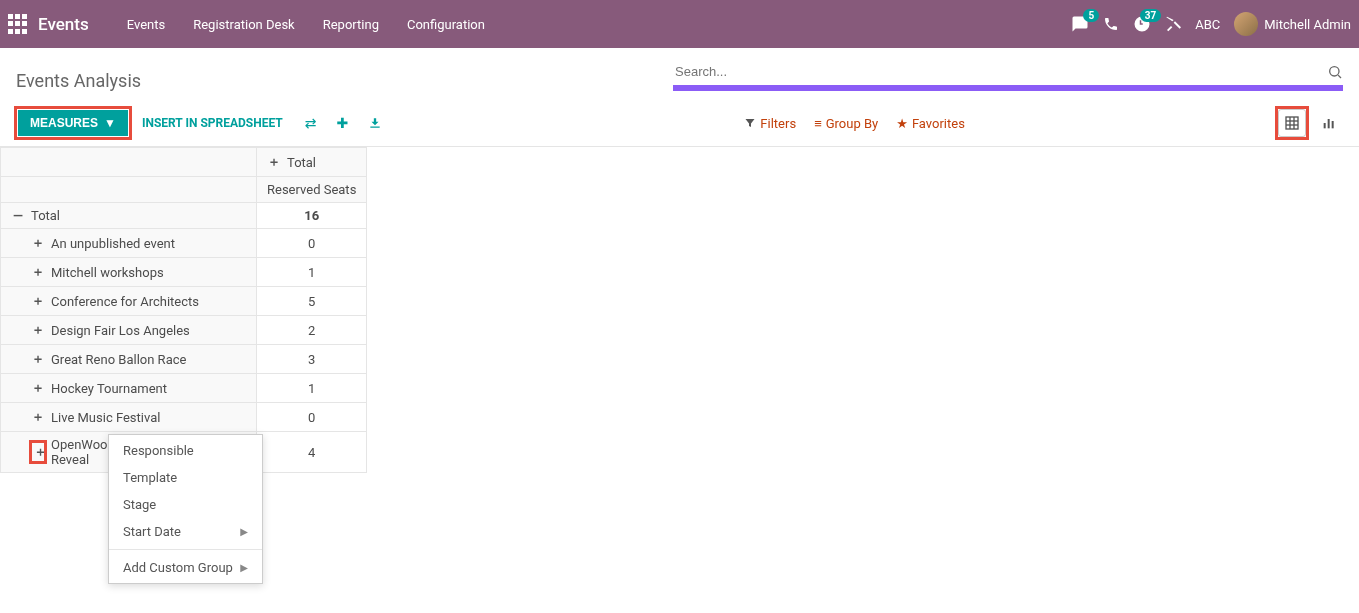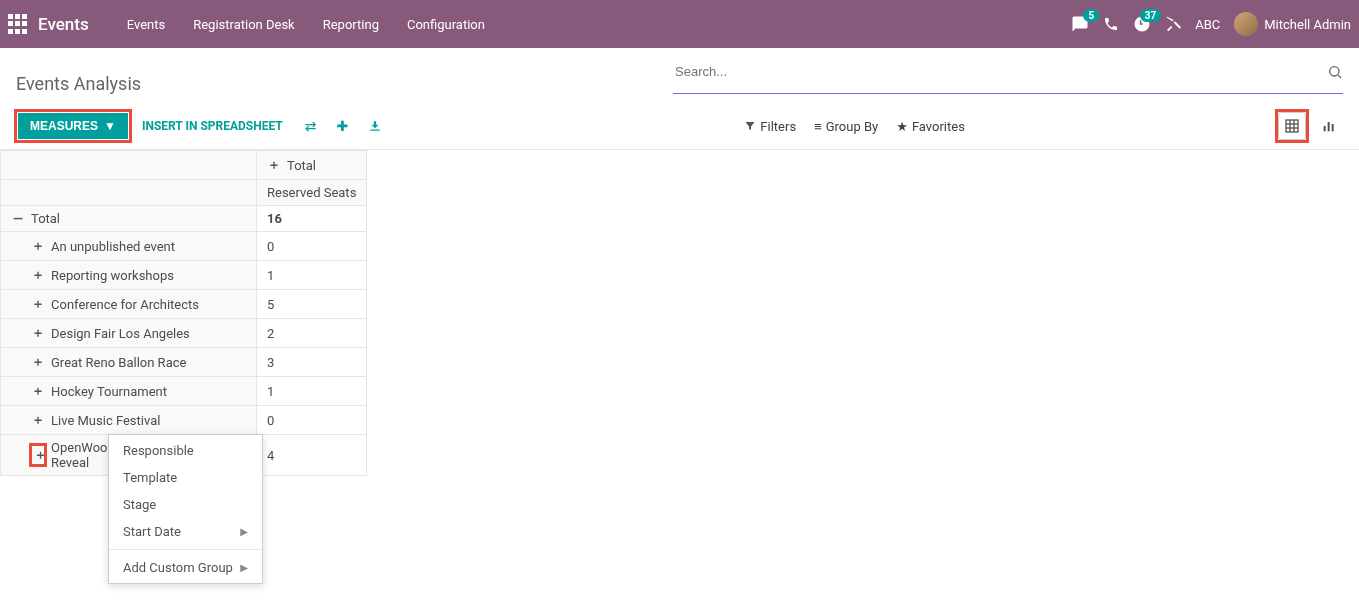--- a/index.html
+++ b/index.html
@@ -12,40 +12,40 @@
 .nav-item { padding: 0 14px; font-size: 13px; cursor: pointer; height: 36px; display: flex; align-items: center; }
 .topbar-right { margin-left: auto; display: flex; align-items: center; gap: 14px; }
 .badge { background: #00a09d; color: #fff; font-size: 10px; padding: 1px 5px; border-radius: 8px; font-weight: bold; }
 .msg-wrap { position: relative; display:flex; align-items:center; }
 .msg-wrap .badge { position: absolute; top: -6px; right: -10px; }
 .avatar { width: 24px; height: 24px; border-radius: 50%; background: linear-gradient(135deg,#d4a574,#8b6f47); margin-right: 6px; }
 .user-wrap { display:flex; align-items:center; }
 
 .subhead { display: flex; align-items: flex-end; padding: 12px 16px 8px; border-bottom: 1px solid transparent; }
 .page-title { font-size: 18px; color: #666; }
-.search-wrap { margin-left: auto; width: 670px; border-bottom: 1px solid #8b5cf6; display:flex; align-items:center; padding-bottom:10px; }
+.search-wrap { margin-left: auto; width: 670px; border-bottom: 6px solid #8b5cf6; display:flex; align-items:center; padding-bottom:2px; }
 .search-input { border: none; outline: none; width: 100%; font-size: 13px; padding: 4px 2px; }
 .search-icon { width:16px; height:16px; color:#666; cursor:pointer; }
 
 .toolbar { display: flex; align-items: center; padding: 8px 16px; border-bottom: 1px solid #e5e5e5; }
 .btn-measures { background: #00a09d; color: #fff; font-weight: bold; padding: 6px 12px; font-size: 12px; border: none; cursor: pointer; display:flex; align-items:center; gap:6px; }
 .btn-link { color: #00a09d; font-weight: bold; font-size: 12px; padding: 6px 12px; cursor: pointer; }
 .tool-icon { color: #00a09d; padding: 6px 10px; cursor: pointer; font-size: 14px; }
-.filter-group { margin-left: auto; display:flex; align-items:center; gap: 18px; font-size: 13px; color:#404040; margin-right: auto; padding-left: 40px;}
+.filter-group { margin-left: auto; display:flex; align-items:center; gap: 18px; font-size: 13px; color:#c2410c; margin-right: auto; padding-left: 40px;}
 .filter-pill { display:flex; align-items:center; gap:4px; cursor:pointer; }
 .view-switch { display:flex; align-items:center; gap:8px; }
 .view-btn { width:28px; height:28px; display:flex; align-items:center; justify-content:center; cursor:pointer; }
 .view-btn.active { border: 1px solid #ccc; border-radius:3px; }
 
 .highlight-red { outline: 3px solid #e74c3c; outline-offset: -1px; }
 
 .pivot { margin: 0; border-collapse: collapse; }
 .pivot th, .pivot td { border: 1px solid #e5e5e5; padding: 5px 10px; font-size: 13px; font-weight: normal; text-align: left; background:#fff; }
 .pivot .hdr { background: #f9f9f9; }
-.pivot .num { text-align: left; }
+.pivot .num { text-align: center; }
 .pivot .bold { font-weight: bold; }
 .row-label { display:flex; align-items:center; gap:6px; }
 .row-label.indent { padding-left: 20px; }
 .expand { font-weight: bold; color: #555; cursor: pointer; width:14px; text-align:center; }
 
 .dropdown { position: absolute; top: 434px; left: 108px; background:#fff; border:1px solid #ccc; box-shadow: 0 2px 8px rgba(0,0,0,0.15); min-width: 155px; padding: 2px 0; }
 .dropdown-item { padding: 6px 14px; font-size: 13px; color: #555; cursor: pointer; display:flex; align-items:center; justify-content:space-between; }
 .dropdown-divider { height:1px; background:#e5e5e5; margin:4px 0; }
 .caret-right { font-size: 10px; color:#888; }
 
@@ -200,21 +200,21 @@
             <span class="expand">＋</span>
             <span>An unpublished event</span>
           </div>
         </td>
         <td class="num">0</td>
       </tr>
   <tr>
         <td class="hdr">
           <div class="row-label indent">
             <span class="expand">＋</span>
-            <span>Reporting workshops</span>
+            <span>Mitchell workshops</span>
           </div>
         </td>
         <td class="num">1</td>
       </tr>
   <tr>
         <td class="hdr">
           <div class="row-label indent">
             <span class="expand">＋</span>
             <span>Conference for Architects</span>
           </div>

